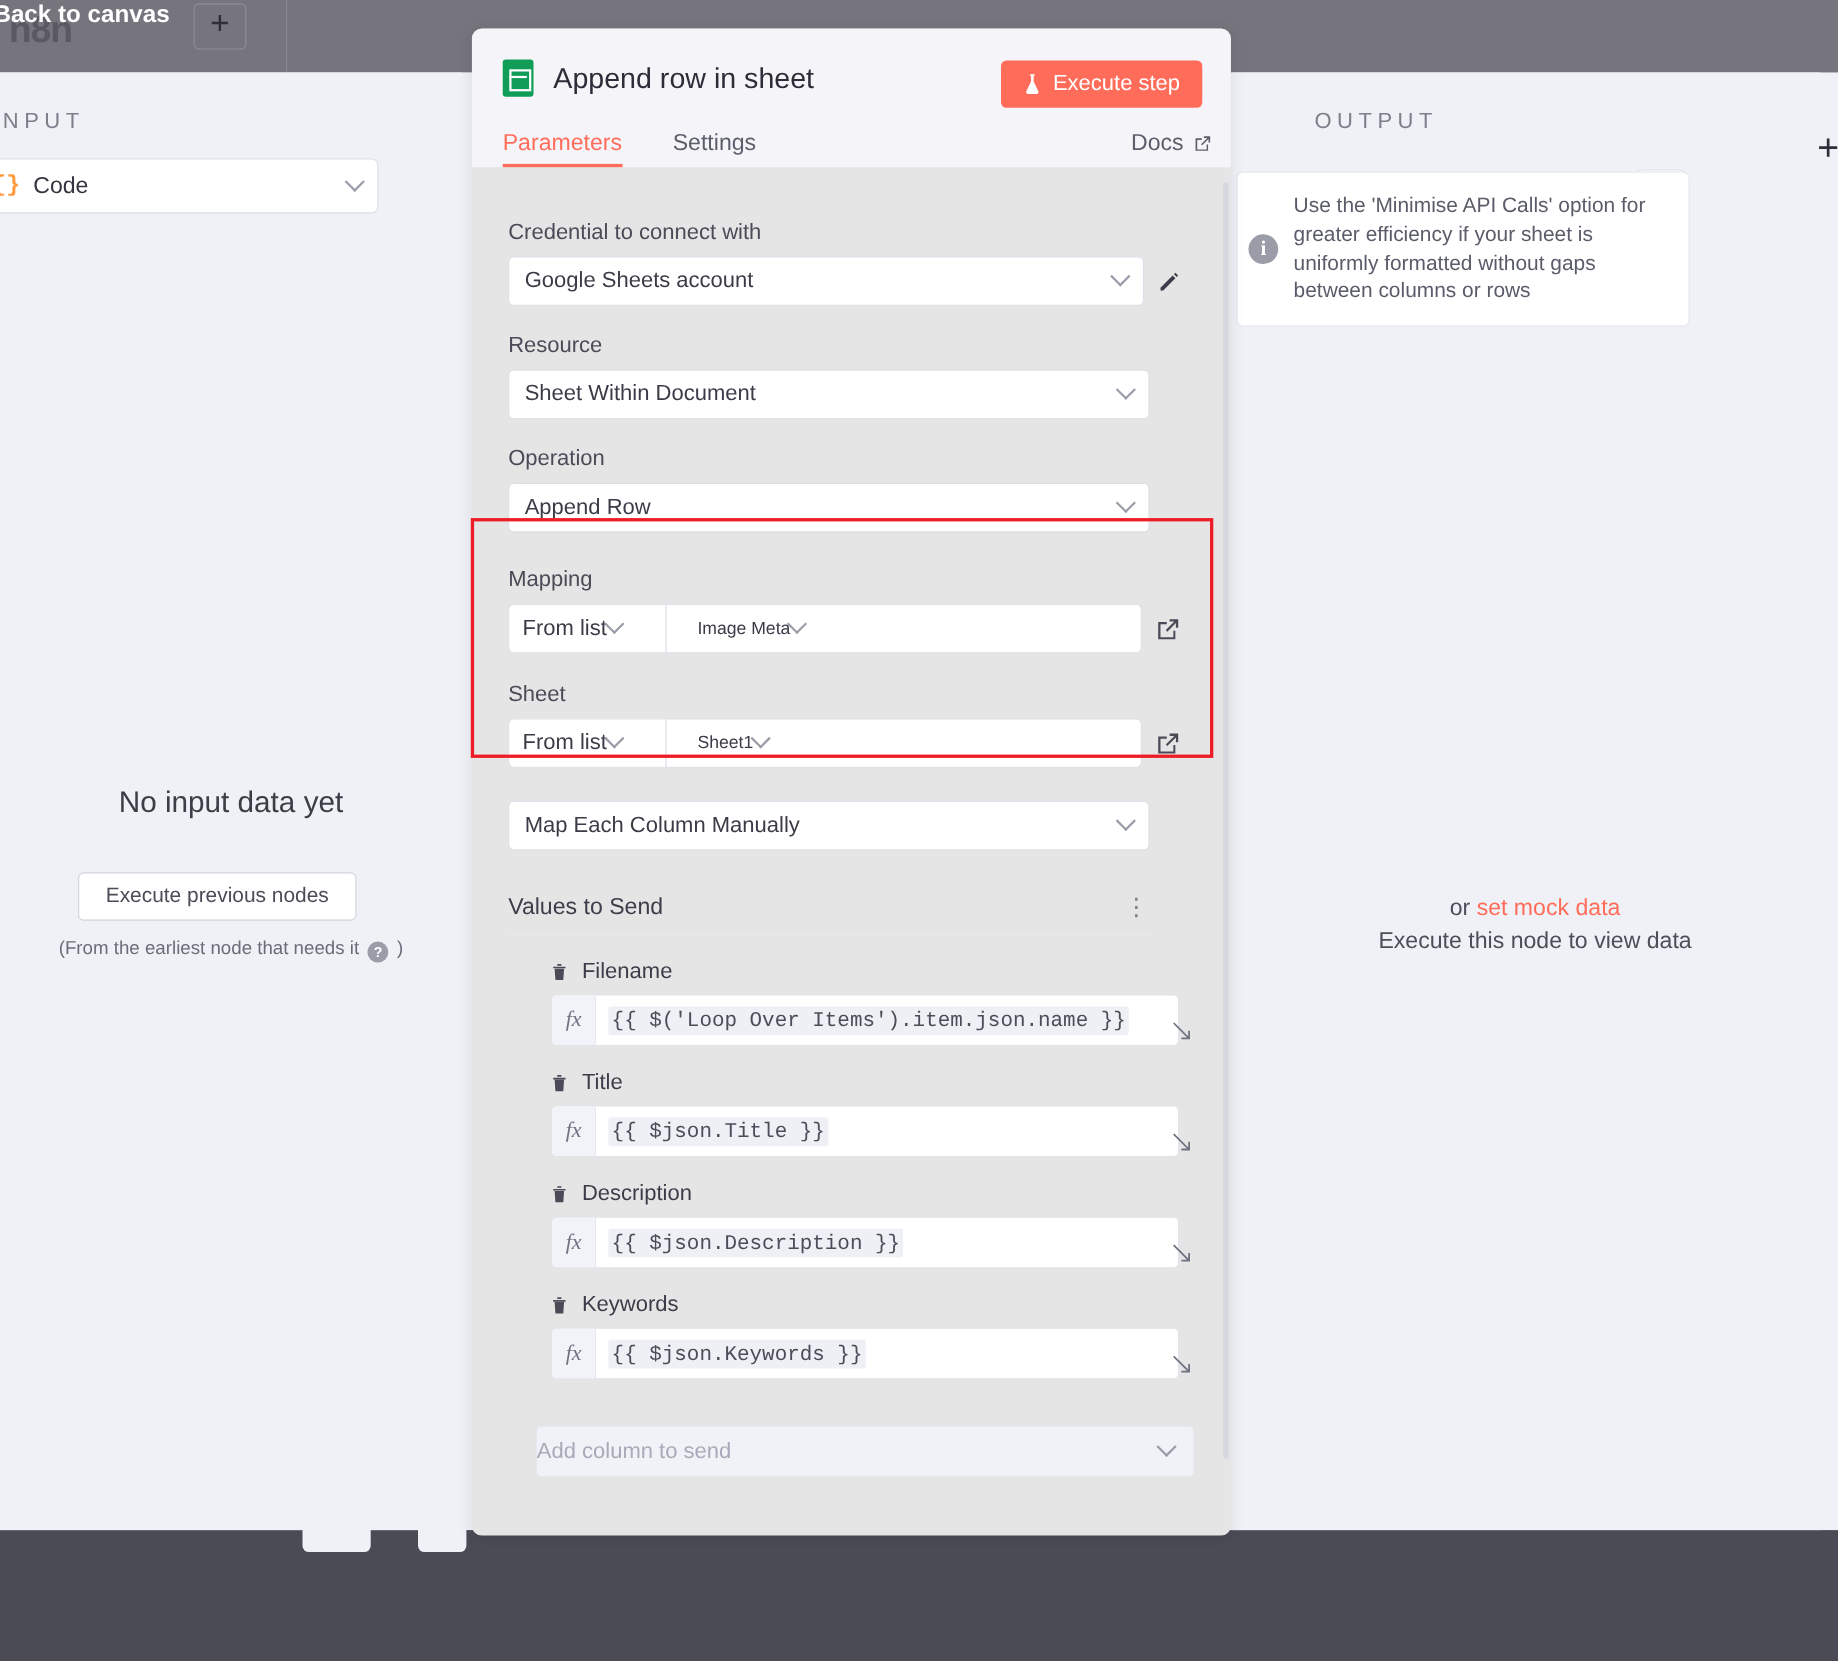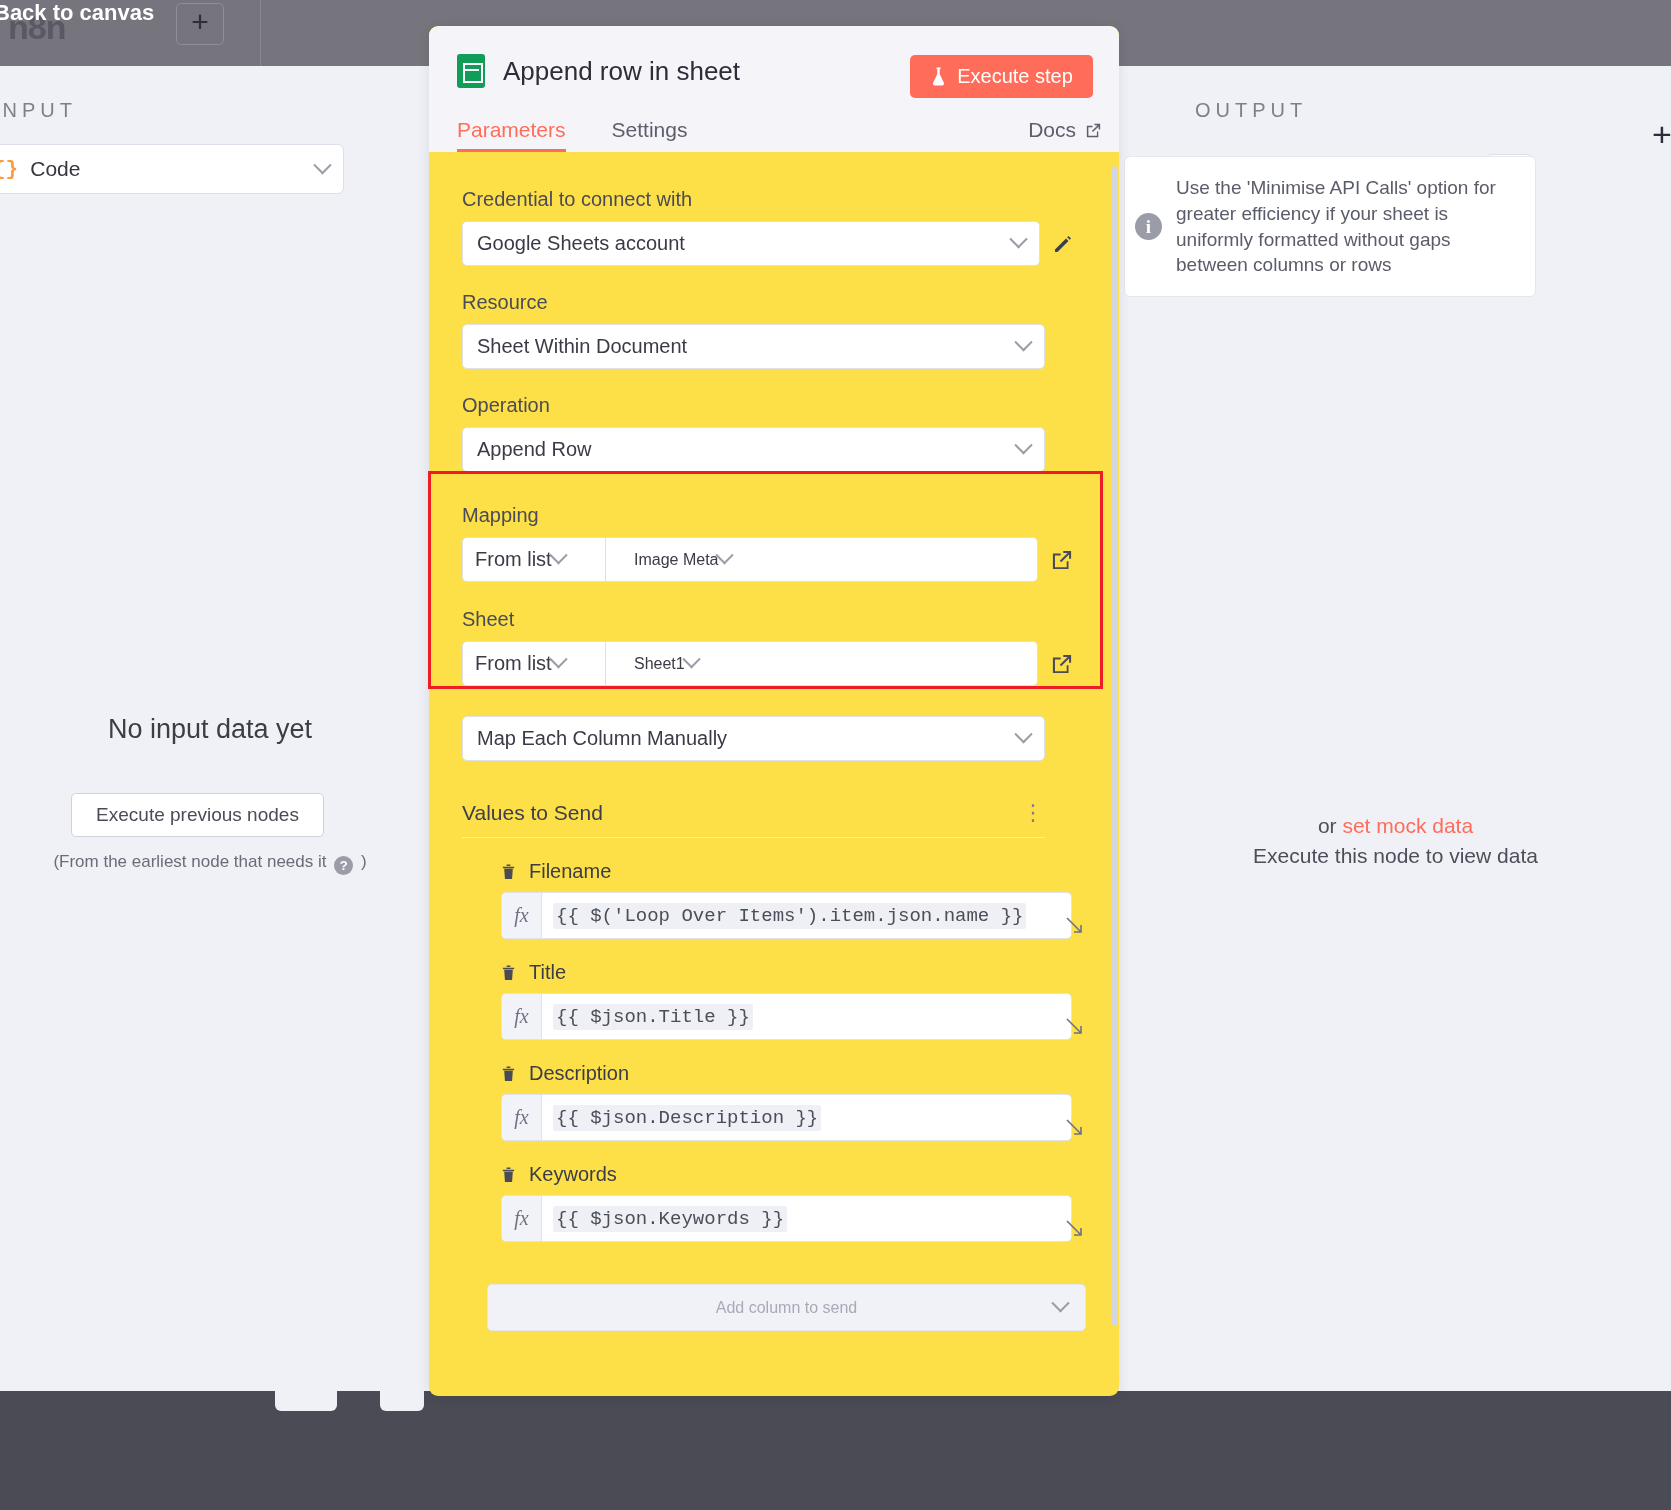--- a/index.html
+++ b/index.html
@@ -160,21 +160,21 @@
   .bottom-pill2 {
     position: absolute; left: 380px; top: 1381px;
     width: 44px; height: 30px;
     background: #f0f1f6; border-radius: 6px; z-index: 3;
   }
 
   
   .ndv {
     position: absolute; left: 429px; top: 26px;
     width: 690px; height: 1370px;
-    background: #fde047; border-radius: 9px;
+    background: #e5e5e5; border-radius: 9px;
     z-index: 6; overflow: hidden;
     box-shadow: 0 2px 14px rgba(0,0,0,.09);
   }
   .ndv-head {
     height: 126px; background: #f5f5f9;
     border-radius: 9px 9px 0 0; position: relative;
   }
   .ndv-title-row {
     position: absolute; top: 28px; left: 28px;
     display: flex; align-items: center;
@@ -217,21 +217,21 @@
     content: ""; position: absolute; left: 0; right: 0; bottom: 0;
     height: 3px; background: #ff6d5a;
   }
   .docs-link {
     position: absolute; right: 16px; bottom: 10px;
     font-size: 21px; color: #5c5e6b;
     display: flex; align-items: center;
   }
 
   .ndv-body {
-    position: absolute; top: 130px; left: 0;
+    position: absolute; top: 142px; left: 0;
     width: 690px; height: 1244px; overflow: hidden;
   }
   .ndv-scrollbar {
     position: absolute; right: 2px; top: 140px;
     width: 5px; height: 1160px; background: #d4d7e0; border-radius: 3px;
   }
 
   .field { margin: 0 33px 0 33px; }
   .field-label {
     font-size: 20px; color: #4a4b57; margin-bottom: 10px;
@@ -315,22 +315,22 @@
   }
   .expr-text span { background: #eef0f6; padding: 2px 3px; border-radius: 2px; }
   .expand-corner {
     position: absolute; right: -14px; bottom: 2px;
     width: 22px; height: 22px;
   }
 
   .add-col {
     margin: 42px 33px 0 58px; height: 47px;
     background: #f1f2f7; border: 1px solid #e4e6ee; border-radius: 5px;
-    display: flex; align-items: center; justify-content: center;
-    font-size: 16px; color: #a7aab8; position: relative;
+    display: flex; align-items: center; 
+    font-size: 20px; color: #a7aab8; position: relative;
   }
   .add-col .chev-grey {
     position: absolute; right: 18px;
     width: 13px; height: 13px;
     border-right: 2px solid #9a9da8; border-bottom: 2px solid #9a9da8;
     transform: rotate(45deg) translate(-3px,-3px);
   }
 </style>
 </head>
 <body>

